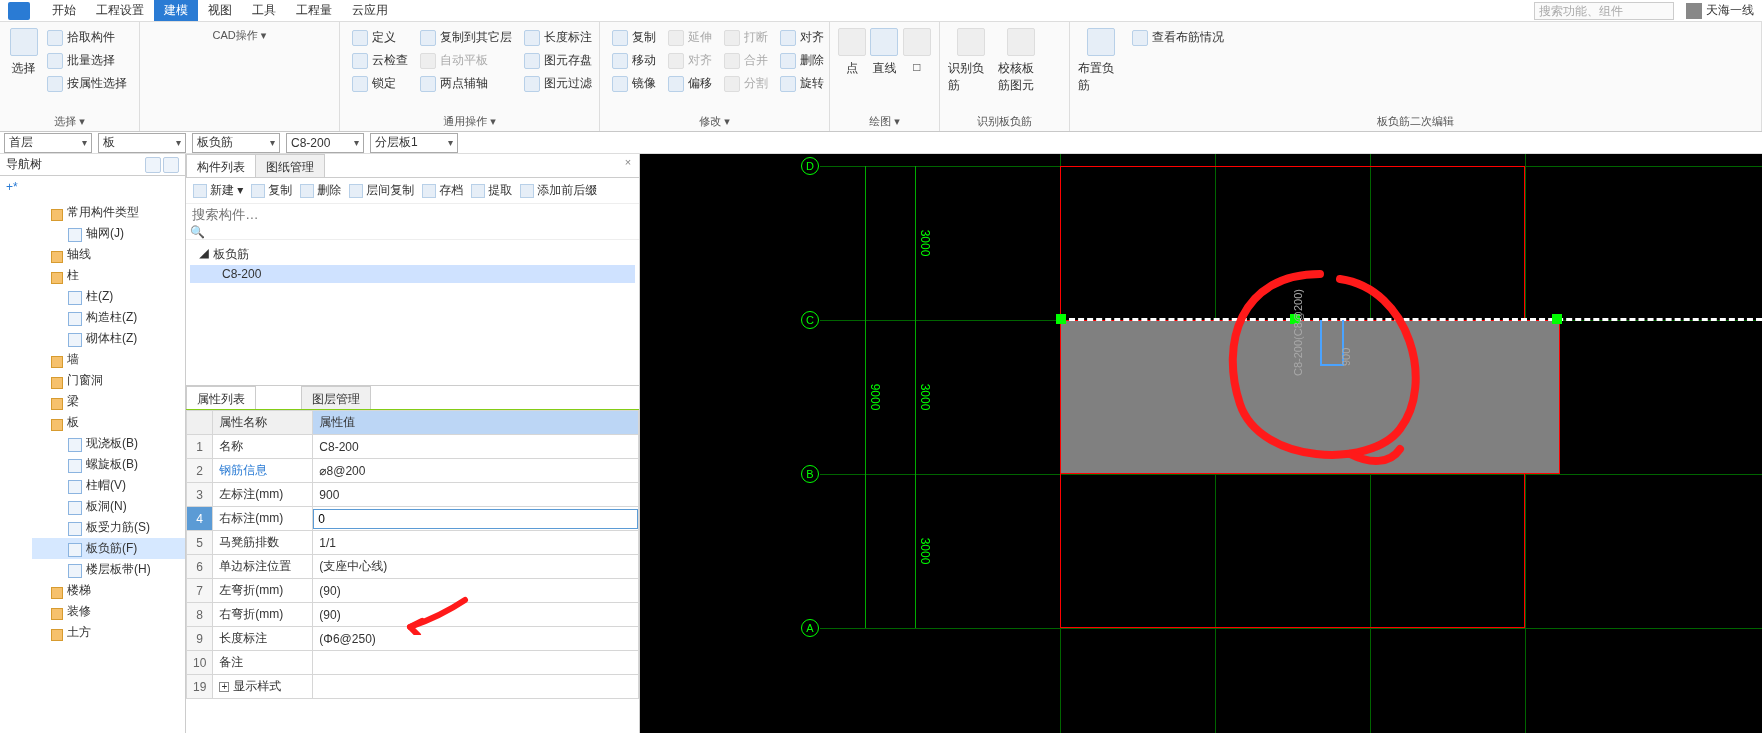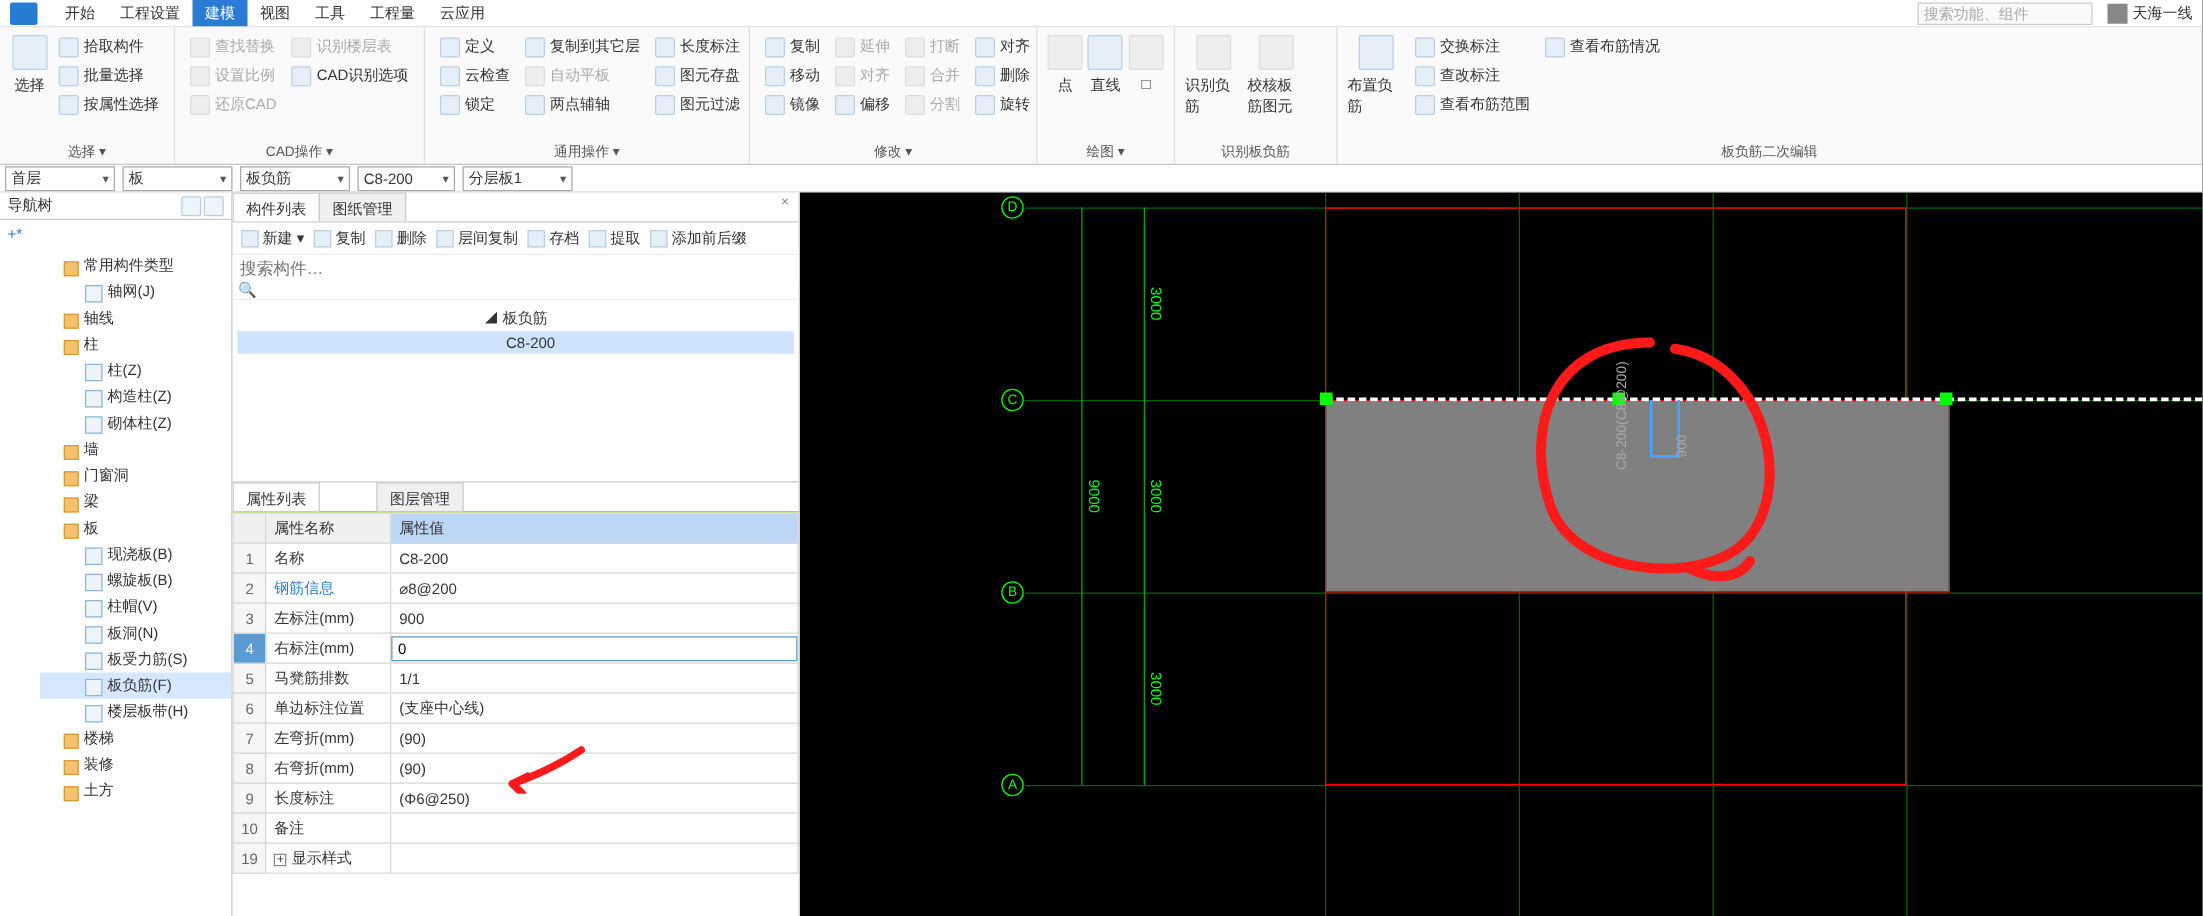--- a/index.html
+++ b/index.html
@@ -50,21 +50,21 @@
   .center { width: 454px; border-right: 1px solid #ccc; display: flex; flex-direction: column; }
   .tabs { height: 24px; display: flex; border-bottom: 1px solid #ccc; }
   .tab { padding: 4px 10px; border: 1px solid #ccc; border-bottom: none; background: #f0f0f0; margin-right: -1px; cursor: pointer; }
   .tab.active { background: #fff; }
   .toolbar2 { height: 26px; display: flex; align-items: center; padding: 0 4px; border-bottom: 1px solid #eee; gap: 2px; }
   .tb2 { display: flex; align-items: center; padding: 2px 3px; cursor: pointer; white-space: nowrap; }
   .tb2 .si { width: 14px; height: 14px; background: #e6eef7; border: 1px solid #b8d0e8; margin-right: 3px; }
   .search-row { display: flex; border-bottom: 1px solid #eee; flex-direction: column; }
   .search-row input { flex: 1; border: none; padding: 3px 6px; color: #888; }
   .search-row .mag { width: 24px; display: flex; align-items: center; justify-content: center; color: #888; }
-  .comp-tree { flex: 0 0 146px; overflow: auto; padding: 4px; border-bottom: 1px solid #ccc; text-align: center; }
+  .comp-tree { flex: 0 0 146px; overflow: auto; padding: 4px; border-bottom: 1px solid #ccc; }
   .ct-node { padding: 2px 8px; cursor: pointer; }
   .ct-node.child { padding-left: 32px; }
   .ct-node.sel { background: #cfe2ff; }
 
   .prop-tabs { height: 24px; display: flex; border-bottom: 1px solid #84cc16; gap: 46px; }
   .prop-table { flex: 1; overflow: auto; }
   table { border-collapse: collapse; width: 100%; }
   th, td { border: 1px solid #d6d6d6; padding: 3px 6px; font-size: 12px; text-align: left; }
   th { background: #f0f0f0; font-weight: normal; }
   th.valcol { background: #bcd6f5; }
@@ -129,46 +129,20 @@
           <div class="smallbtn">
               <div class="si"></div>
               <span>按属性选择</span>
             </div>
         </div>
       </div>
       <div class="rg-label">选择 ▾</div>
     </div>
 
     <div class="ribbon-group" style="width:200px;">
-      <div class="rg-body">
-        <div class="col">
-          <div class="smallbtn disabled">
-              <div class="si"></div>
-              <span>查找替换</span>
-            </div>
-          <div class="smallbtn disabled">
-              <div class="si"></div>
-              <span>设置比例</span>
-            </div>
-          <div class="smallbtn disabled">
-              <div class="si"></div>
-              <span>还原CAD</span>
-            </div>
-        </div>
-        <div class="col">
-          <div class="smallbtn disabled">
-              <div class="si"></div>
-              <span>识别楼层表</span>
-            </div>
-          <div class="smallbtn">
-              <div class="si"></div>
-              <span>CAD识别选项</span>
-            </div>
-        </div>
-      </div>
       <div class="rg-label">CAD操作 ▾</div>
     </div>
 
     <div class="ribbon-group" style="width:260px;">
       <div class="rg-body">
         <div class="col">
           <div class="smallbtn">
               <div class="si"></div>
               <span>定义</span>
             </div>
@@ -306,34 +280,20 @@
       </div>
       <div class="rg-label">识别板负筋</div>
     </div>
 
     <div class="ribbon-group" style="flex:1;">
       <div class="rg-body">
         <div class="bigbtn">
             <div class="bi"></div>
             <span>布置负筋</span>
           </div>
-        <div class="col">
-          <div class="smallbtn">
-              <div class="si"></div>
-              <span>交换标注</span>
-            </div>
-          <div class="smallbtn">
-              <div class="si"></div>
-              <span>查改标注</span>
-            </div>
-          <div class="smallbtn">
-              <div class="si"></div>
-              <span>查看布筋范围</span>
-            </div>
-        </div>
         <div class="col">
           <div class="smallbtn">
               <div class="si"></div>
               <span>查看布筋情况</span>
             </div>
         </div>
       </div>
       <div class="rg-label">板负筋二次编辑</div>
     </div>
   </div>

